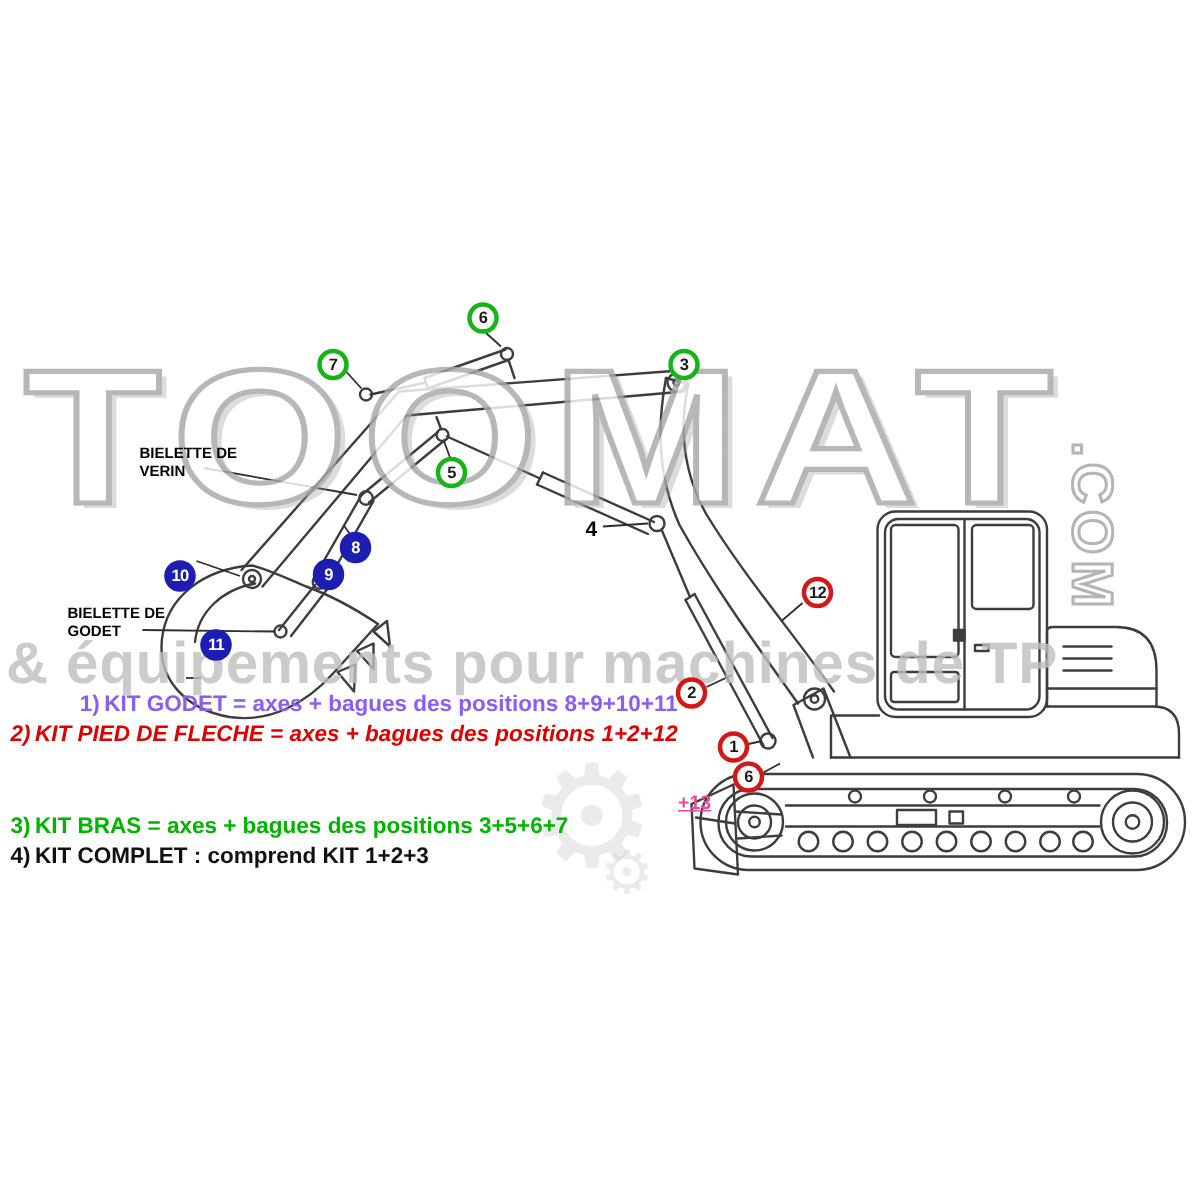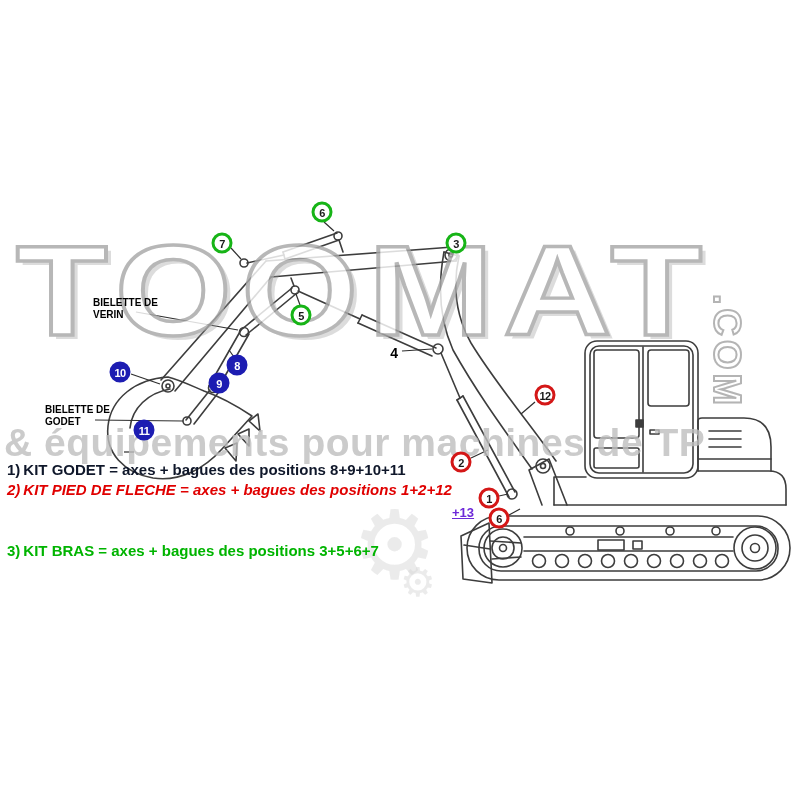--- a/index.html
+++ b/index.html
@@ -195,33 +195,34 @@
   <div class="wm-gear wm-gear-small">⚙</div>
 
   <div id="markers-layer">
       <div class="marker marker-green" style="left: 322px; top: 212px;">6</div>
       <div class="marker marker-green" style="left: 222px; top: 243px;">7</div>
       <div class="marker marker-green" style="left: 456px; top: 243px;">3</div>
       <div class="marker marker-green" style="left: 301px; top: 315px;">5</div>
       <div class="marker marker-plain" style="left: 394px; top: 352px;">4</div>
       <div class="marker marker-blue" style="left: 237px; top: 365px;">8</div>
       <div class="marker marker-blue" style="left: 219px; top: 383px;">9</div>
-      <div class="marker marker-blue" style="left: 120px; top: 372px; text-align: center;">10</div>
+      <div class="marker marker-blue" style="left: 120px; top: 384px; text-align: center;">10</div>
       <div class="marker marker-blue" style="left: 144px; top: 430px;">11</div>
       <div class="marker marker-red" style="left: 545px; top: 395px; text-align: right;">12</div>
       <div class="marker marker-red" style="left: 461px; top: 462px;">2</div>
       <div class="marker marker-red" style="left: 489px; top: 498px;">1</div>
       <div class="marker marker-red" style="left: 499px; top: 518px;">6</div>
     </div>
   <div id="labels-layer">
       <div class="part-label" style="left: 93px; top: 297px;">BIELETTE DE
 VERIN</div>
       <div class="part-label" style="left: 45px; top: 404px;">BIELETTE DE
 GODET</div>
     </div>
   <div id="legend" class="legend">
-      <div class="legend-line" style="color: #0f172a;"><span class="legend-prefix">1)</span><span>KIT GODET = axes + bagues des positions 8+9+10+11</span></div>
+      <div class="legend-line" style="color: #8b5cf6; text-align: right;"><span class="legend-prefix">1)</span><span>KIT GODET = axes + bagues des positions 8+9+10+11</span></div>
       <div class="legend-line" style="color: rgb(224, 0, 0); font-style: italic;"><span class="legend-prefix">2)</span><span>KIT PIED DE FLECHE = axes + bagues des positions 1+2+12</span></div>
       <div class="legend-line" style="color: rgb(0, 180, 0); margin-top: 41px;"><span class="legend-prefix">3)</span><span>KIT BRAS = axes + bagues des positions 3+5+6+7</span></div>
+      <div class="legend-line" style="color: rgb(17, 17, 17);"><span class="legend-prefix">4)</span><span>KIT COMPLET : comprend KIT 1+2+3</span></div>
     </div>
-  <span id="legend-extra" class="legend-extra" style="color: #6d28d9; left: 452px; top: 505px; text-decoration: underline;">+13</span>
+  <span id="legend-extra" class="legend-extra" style="color: #ec4899; left: 452px; top: 527px; text-decoration: underline;">+13</span>
 
 </div>
 
 </body></html>

